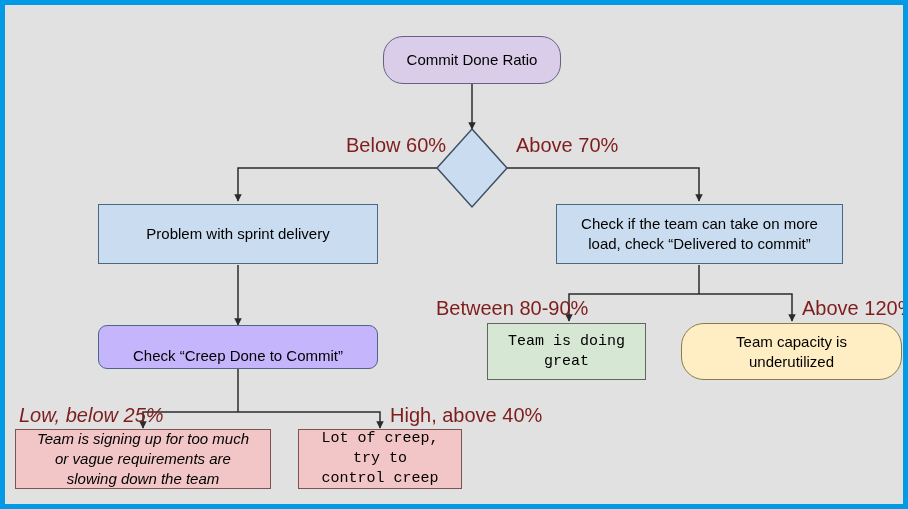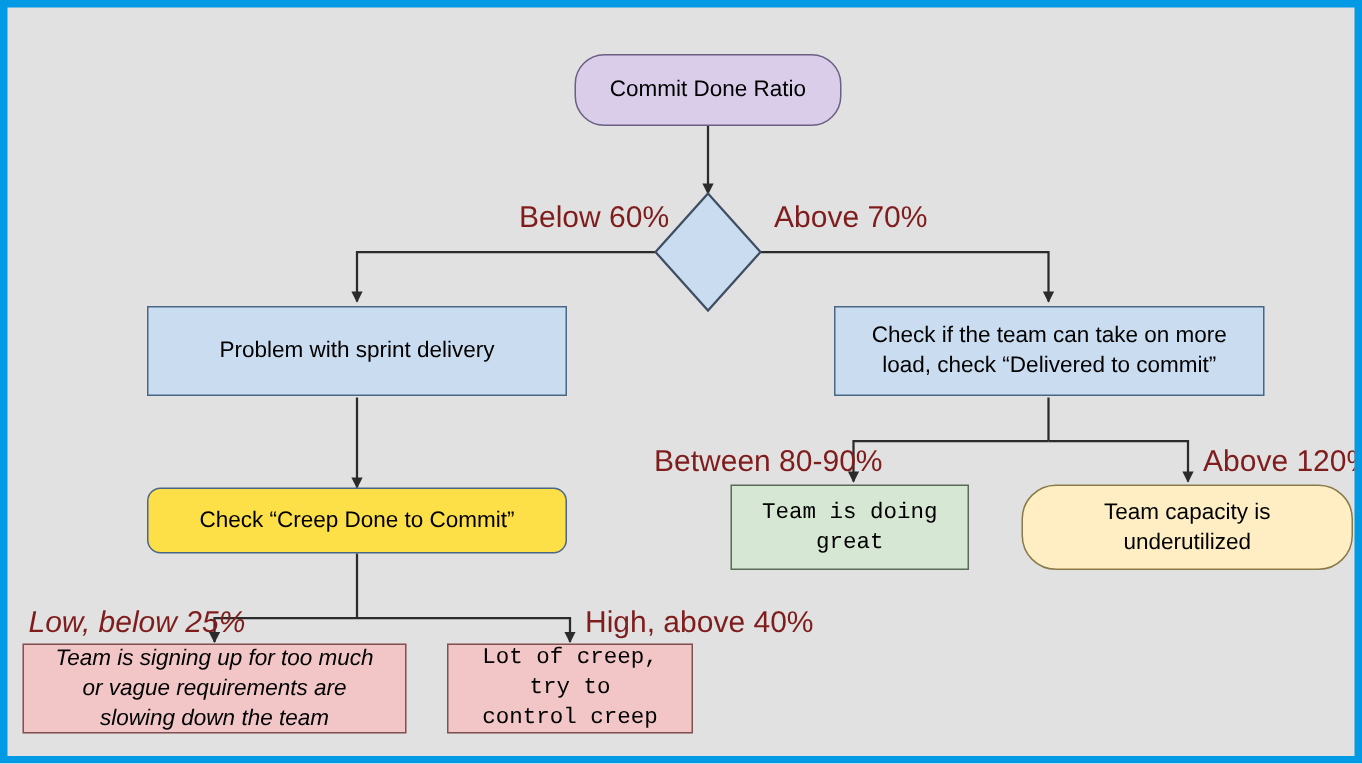--- a/index.html
+++ b/index.html
@@ -45,23 +45,24 @@
   .n-start {
     background: #d9cde9;
     border-color: #6b5f84;
     border-radius: 20px;
   }
   .n-blue {
     background: #c9dcf0;
     border-color: #4a6786;
   }
   .n-blue-round {
-    background: #fde047;
+    background: #c4b5fd;
     border-color: #4a6786;
     border-radius: 9px;
+    align-items: flex-end;
   }
   .n-green {
     background: #d6e8d3;
     border-color: #5a6b57;
   }
   .n-yellow {
     background: #ffeec3;
     border-color: #8a7a4a;
     border-radius: 23px;
   }

